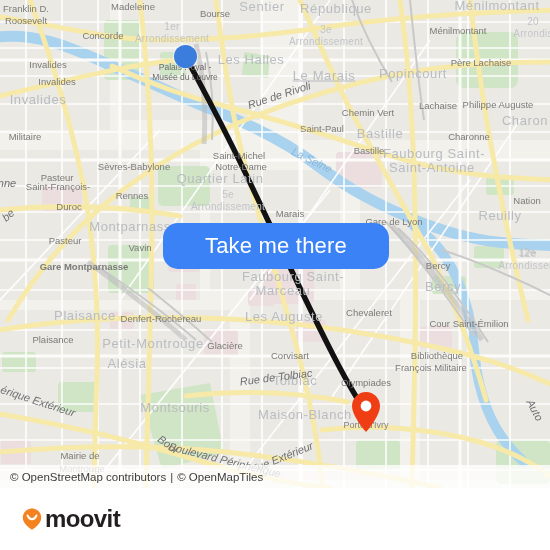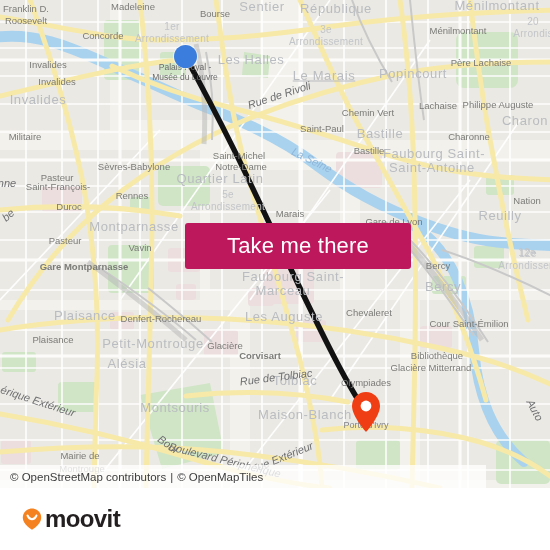--- a/index.html
+++ b/index.html
@@ -99,42 +99,41 @@
     height: 42px;
   }
 
   
   #take-me-there {
     position: absolute;
     left: 163px;
     top: 223px;
     width: 226px;
     height: 46px;
-    background: #be185d;
+    background: #3b82f6;
     border: none;
-    border-radius: 3px;
+    border-radius: 15px;
     color: #ffffff;
     font-family: "Liberation Sans", sans-serif;
     font-size: 22px;
     font-weight: 400;
     letter-spacing: .2px;
     cursor: pointer;
     padding: 0;
     display: flex;
     align-items: center;
     justify-content: center;
-    margin-left: 22px;
   }
 
   
   #attribution {
     position: absolute;
     left: 0;
     top: 465px;
-    width: 486px;
+    width: 550px;
     height: 23px;
     background: rgba(255,255,255,.78);
     display: flex;
     align-items: center;
     padding-left: 10px;
     box-sizing: border-box;
     font-size: 11.5px;
     color: #3c3c3c;
   }
   .attr-sep { margin: 0 4px; color: #3c3c3c; }
@@ -384,24 +383,24 @@
         <div class="map-label lbl-district" style="left: 293px; top: 276px;">Faubourg Saint-</div>
         <div class="map-label lbl-district" style="left: 283px; top: 290px;">Marceau</div>
         <div class="map-label lbl-place" style="left: 369px; top: 312px;">Chevaleret</div>
         <div class="map-label lbl-district" style="left: 284px; top: 316px;">Les Auguste</div>
         <div class="map-label lbl-place" style="left: 469px; top: 323px;">Cour Saint-Émilion</div>
         <div class="map-label lbl-district" style="left: 85px; top: 315px;">Plaisance</div>
         <div class="map-label lbl-place" style="left: 161px; top: 318px;">Denfert-Rochereau</div>
         <div class="map-label lbl-place" style="left: 53px; top: 339px;">Plaisance</div>
         <div class="map-label lbl-district" style="left: 153px; top: 343px;">Petit-Montrouge</div>
         <div class="map-label lbl-place" style="left: 225px; top: 345px;">Glacière</div>
-        <div class="map-label lbl-place" style="left: 260px; top: 355px; font-weight: bold;">Corvisart</div>
+        <div class="map-label lbl-place" style="left: 290px; top: 355px;">Corvisart</div>
         <div class="map-label lbl-district" style="left: 127px; top: 363px;">Alésia</div>
         <div class="map-label lbl-place" style="left: 437px; top: 355px;">Bibliothèque</div>
-        <div class="map-label lbl-place" style="left: 431px; top: 367px;">Glacière Mitterrand</div>
+        <div class="map-label lbl-place" style="left: 431px; top: 367px;">François Militaire</div>
         <div class="map-label lbl-district" style="left: 175px; top: 407px;">Montsouris</div>
         <div class="map-label lbl-place" style="left: 366px; top: 382px;">Olympiades</div>
         <div class="map-label lbl-district" style="left: 295px; top: 380px;">Tolbiac</div>
         <div class="map-label lbl-district" style="left: 305px; top: 414px;">Maison-Blanch</div>
         <div class="map-label lbl-place" style="left: 80px; top: 455px;">Mairie de</div>
         <div class="map-label lbl-place" style="left: 82px; top: 468px;">Montrouge</div>
         <div class="map-label lbl-arr" style="left: 172px; top: 33px;">
           <div>1er</div>
           <div>Arrondissement</div>
         </div>

